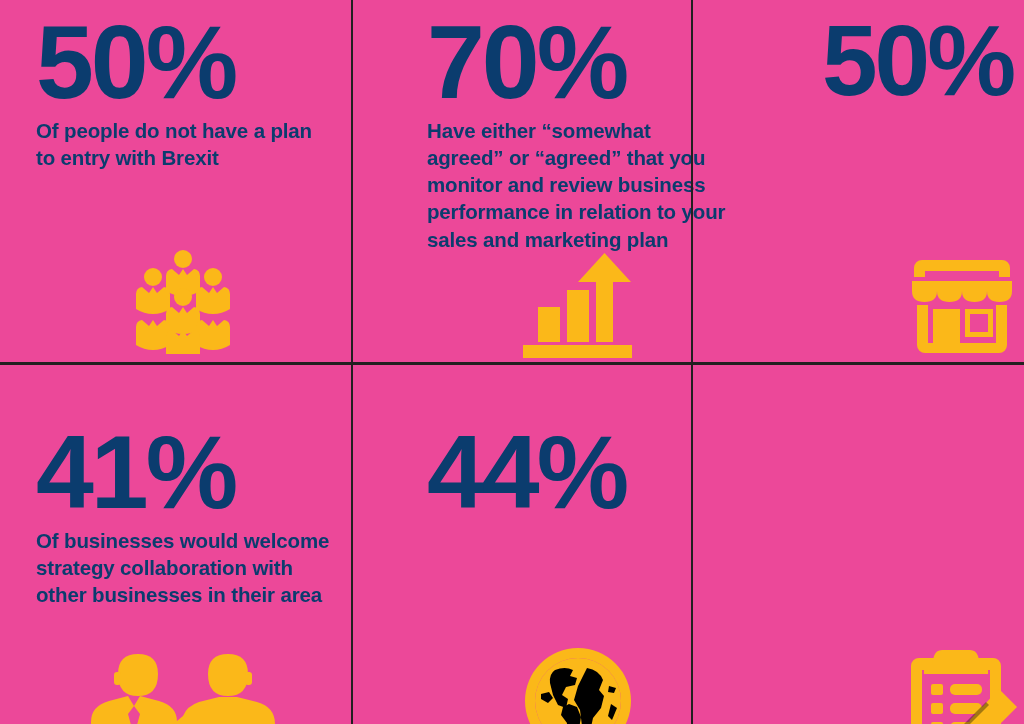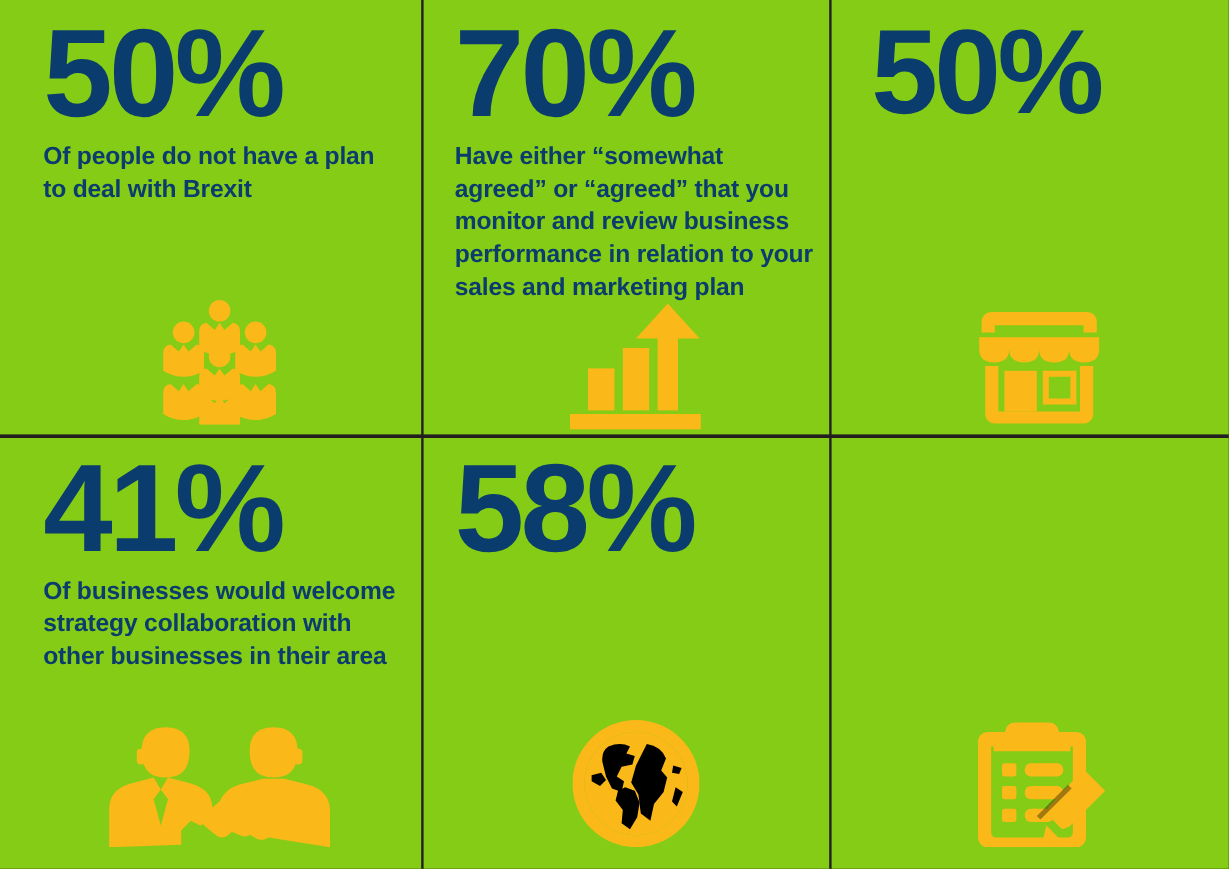--- a/index.html
+++ b/index.html
@@ -13,24 +13,25 @@
     height: 724px;
     overflow: hidden;
     font-family: "Liberation Sans", sans-serif;
     -webkit-font-smoothing: antialiased;
   }
 
   .infographic {
     position: relative;
     width: 1024px;
     height: 724px;
-    background: #84cc16;
+    background: #ec4899;
     display: grid;
     grid-template-columns: 352px 340px 332px;
     grid-template-rows: 362px 362px;
+    gap: 48px;
   }
 
   
   .divider {
     position: absolute;
     background: #231f20;
     pointer-events: none;
   }
   .divider.v1 { left: 351px; top: 0;     width: 2px;    height: 724px; }
   .divider.v2 { left: 691px; top: 0;     width: 2px;    height: 724px; }
@@ -86,21 +87,21 @@
 
   .amber { fill: #fbb819; }
 </style>
 </head>
 <body>
 
 <div class="infographic">
 
   <div class="panel col1 r1">
     <div class="stat-number">50%</div>
-    <div class="stat-caption">Of people do not have a plan to deal with Brexit</div>
+    <div class="stat-caption">Of people do not have a plan to entry with Brexit</div>
     <div class="icon-wrap">
       <svg width="110" height="105" viewBox="0 0 110 105" aria-hidden="true">
         <g class="amber">
 
           <circle cx="55" cy="10" r="9"></circle>
           <path d="M38 42 V27 q0-6 6-7 l7 6 l4 -6 l4 6 l7 -6 q6 1 6 7 V42 q-8 5 -17 5 t-17 -5 Z"></path>
 
           <circle cx="25" cy="28" r="9"></circle>
           <path d="M8 60 V45 q0-6 6-7 l7 6 l4 -6 l4 6 l7 -6 q6 1 6 7 V60 q-8 5 -17 5 t-17 -5 Z"></path>
 
@@ -187,21 +188,21 @@
           <path d="M187 108 V78 q0 -17 -18 -22 l-20 -5 h-18 l-20 5 q-12 4 -16 14
                    l-12 10 q-6 5 -1 10 l10 8 q5 4 10 0 l8 -7 l14 9 q6 4 12 0 Z"></path>
 
           <path d="M88 86 q8 -10 18 -6 l14 6 q7 3 3 9 q-4 6 -11 3 l-12 -5 Z"></path>
         </g>
       </svg>
     </div>
   </div>
 
   <div class="panel col2 r2">
-    <div class="stat-number">58%</div>
+    <div class="stat-number">44%</div>
     <div class="icon-wrap">
       <svg width="106" height="106" viewBox="0 0 106 106" aria-hidden="true">
         <g class="amber">
           <path fill-rule="evenodd" d="
             M53 0 A53 53 0 1 0 53 106 A53 53 0 1 0 53 0 Z
             M53 10 A43 43 0 1 1 53 96 A43 43 0 1 1 53 10 Z"></path>
 
           <circle cx="53" cy="53" r="43"></circle>
         </g>
         <g fill="#000000">

